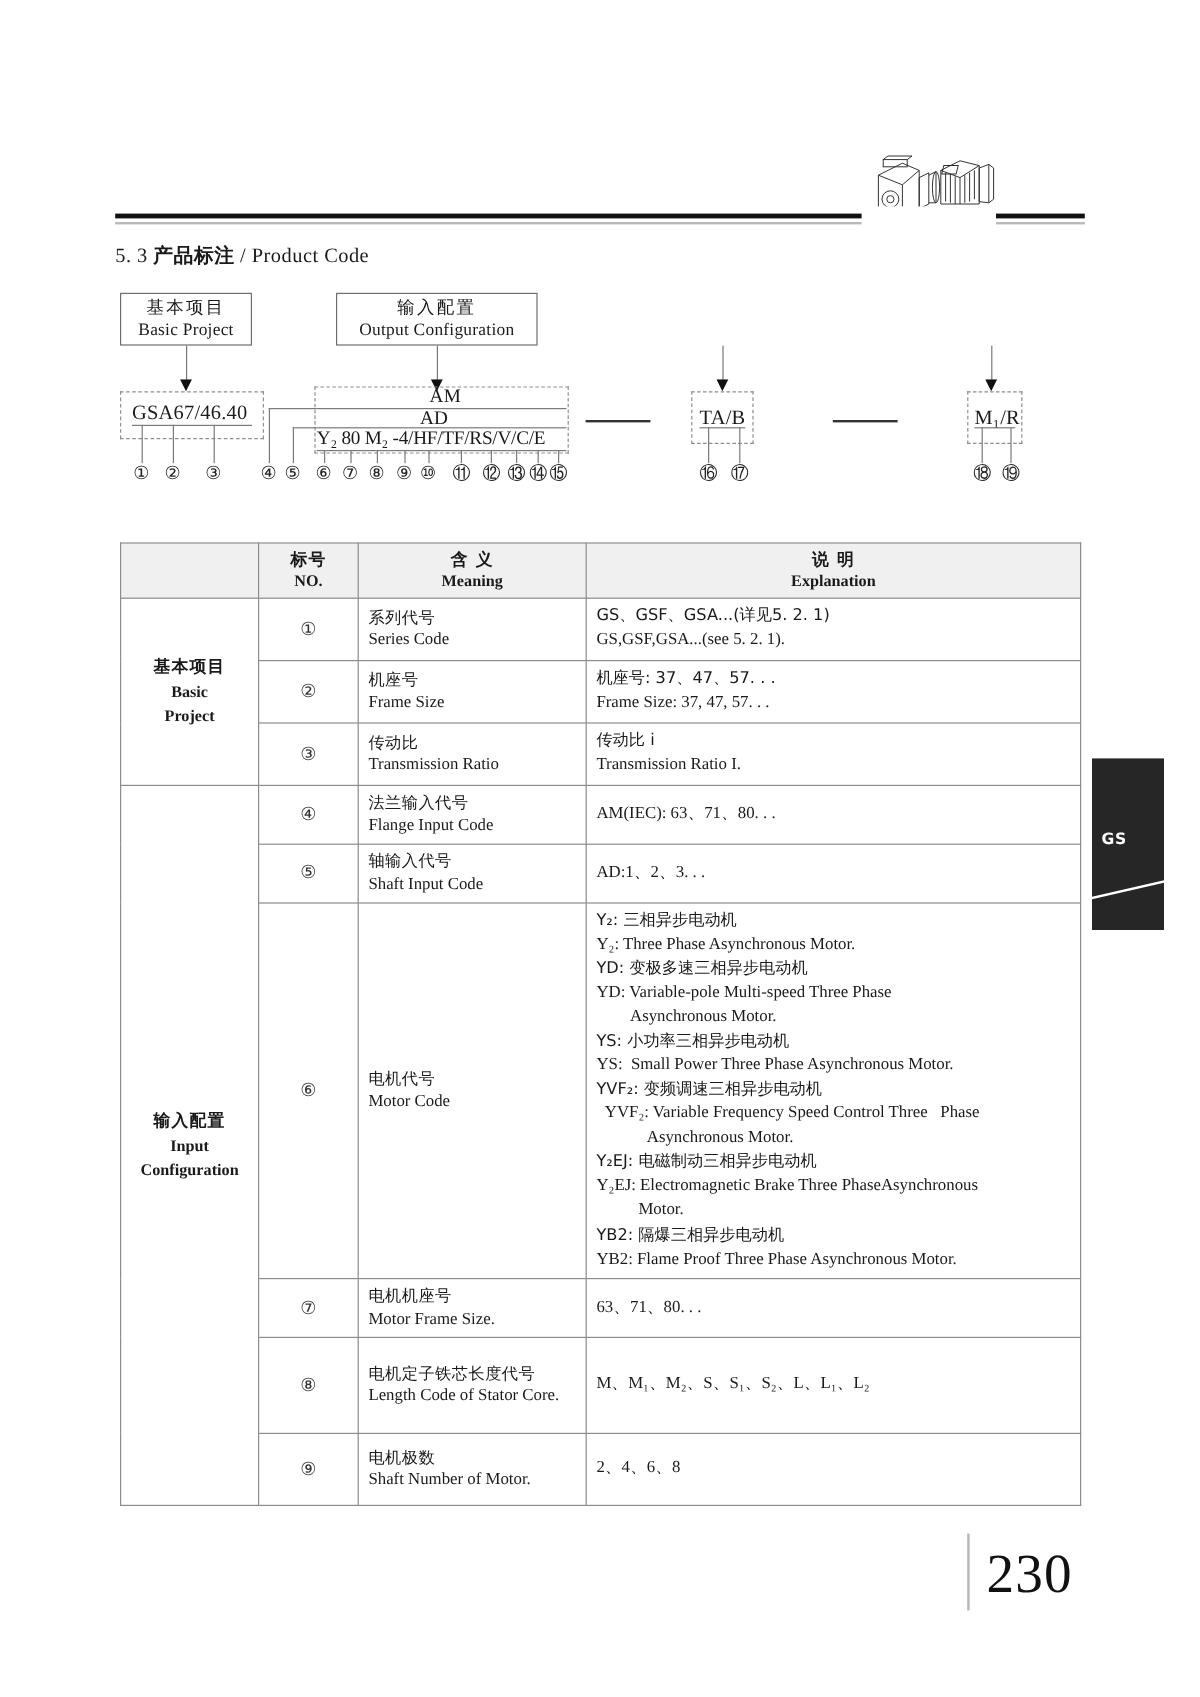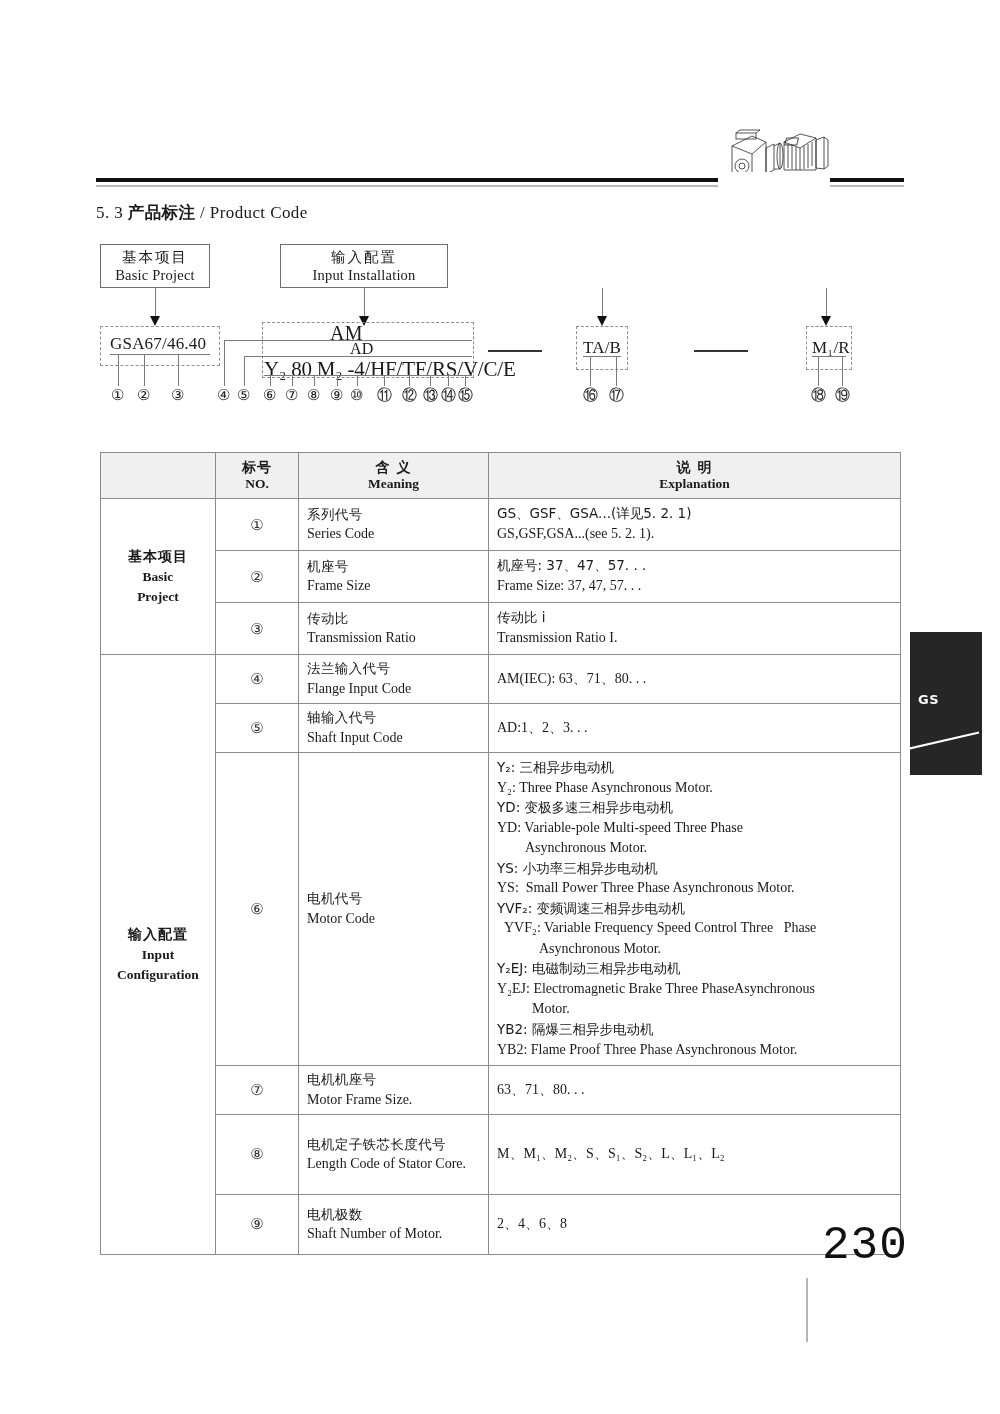--- a/index.html
+++ b/index.html
@@ -230,21 +230,20 @@
 
   
   .side-tab {
     position: absolute;
     left: 910px;
     top: 632px;
     width: 60px;
     height: 143px;
     background: #262626;
     overflow: hidden;
-    padding-left: 12px;
   }
   .side-tab-label {
     position: absolute;
     left: 8px;
     top: 60px;
     color: #ffffff;
     font-family: "DejaVu Sans", "Liberation Sans", sans-serif;
     font-size: 13px;
     font-weight: bold;
     letter-spacing: 0.5px;
@@ -264,22 +263,22 @@
     position: absolute;
     left: 806px;
     top: 1278px;
     width: 2px;
     height: 64px;
     background: #b5b5b5;
   }
   .pagenum {
     position: absolute;
     left: 822px;
-    top: 1220px;
-    font-family: Liberation Mono, monospace;
+    top: 1285px;
+    font-family: Liberation Serif, serif;
     font-size: 46px;
     color: #111;
     letter-spacing: 1px;
   }
 </style>
 </head>
 <body>
 
 <div class="page">
 
@@ -329,21 +328,21 @@
   </div>
 
   <div class="diagram">
 
     <div class="grp-box" style="left:100px; top:14px; width:110px; height:44px;">
       <span class="cn">基本项目</span>
       <span class="en">Basic Project</span>
     </div>
     <div class="grp-box" style="left:280px; top:14px; width:168px; height:44px;">
       <span class="cn">输入配置</span>
-      <span class="en">Input Installation</span>
+      <span class="en">Output Configuration</span>
     </div>
 
     <div class="vline" style="left:155px; top:58px; height:32px;"></div>
     <svg style="position:absolute;left:150px;top:86px;" width="11" height="10">
         <polygon points="0,0 10,0 5,10" fill="#111"></polygon>
       </svg>
 
     <div class="vline" style="left:364px; top:58px; height:32px;"></div>
     <svg style="position:absolute;left:359px;top:86px;" width="11" height="10">
         <polygon points="0,0 10,0 5,10" fill="#111"></polygon>
@@ -356,23 +355,23 @@
 
     <div class="vline" style="left:826px; top:58px; height:32px;"></div>
     <svg style="position:absolute;left:821px;top:86px;" width="11" height="10">
         <polygon points="0,0 10,0 5,10" fill="#111"></polygon>
       </svg>
 
     <div class="dashbox" style="left:100px; top:96px; width:120px; height:40px;"></div>
     <div class="codetext" style="left:110px; top:104px;">GSA67/46.40</div>
 
     <div class="dashbox" style="left:262px; top:92px; width:212px; height:56px;"></div>
-    <div class="codetext" style="left:330px; top:92px; font-size:20px;">AM</div>
+    <div class="codetext" style="left:358px; top:92px; font-size:16px;">AM</div>
     <div class="codetext" style="left:350px; top:110px; font-size:16px;">AD</div>
-    <div class="codetext" style="left:264px; top:127px; font-size:21px; letter-spacing:-0.2px;text-align:right;">Y₂ 80 M₂ -4/HF/TF/RS/V/C/E</div>
+    <div class="codetext" style="left:264px; top:127px; font-size:16px; letter-spacing:-0.2px;text-align:right;">Y₂ 80 M₂ -4/HF/TF/RS/V/C/E</div>
 
     <div class="dashbox" style="left:576px; top:96px; width:52px; height:44px;"></div>
     <div class="codetext" style="left:583px; top:108px;">TA/B</div>
 
     <div class="dashbox" style="left:806px; top:96px; width:46px; height:44px;"></div>
     <div class="codetext" style="left:812px; top:108px;">M₁/R</div>
 
     <div class="connector" style="left:488px; top:120px; width:54px;"></div>
     <div class="connector" style="left:694px; top:120px; width:54px;"></div>
 

